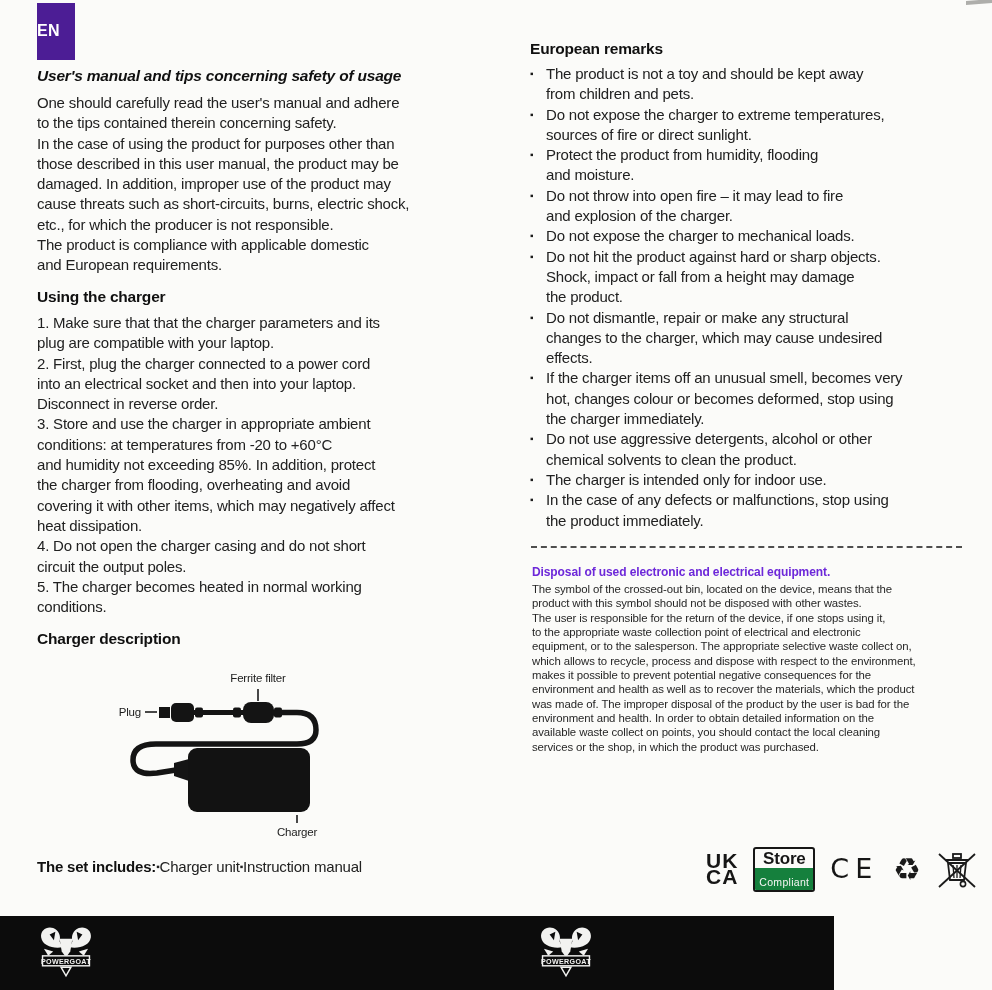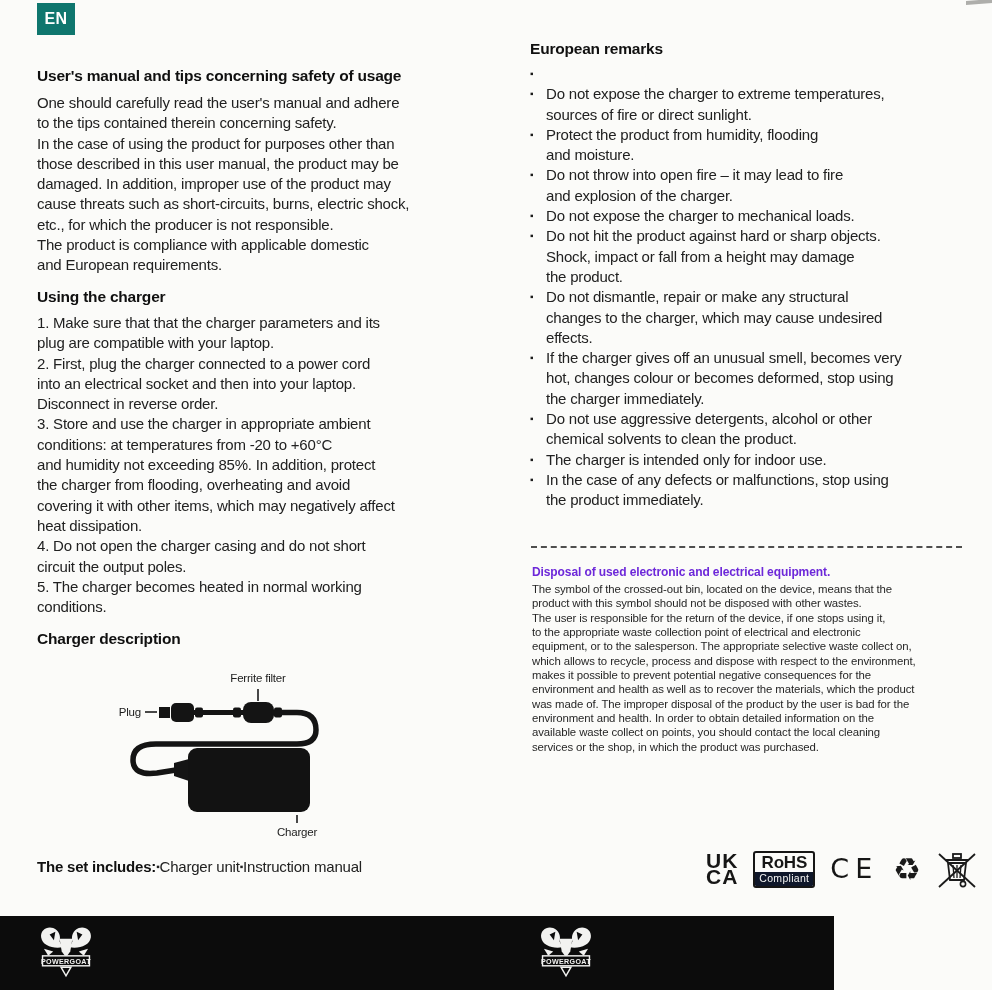--- a/index.html
+++ b/index.html
@@ -7,23 +7,23 @@
   body { font-family:"Liberation Sans", sans-serif; }
   .page {
     position:relative; width:992px; height:990px; overflow:hidden;
     background:#fbfbf9; color:#212121;
     font-size:15px; letter-spacing:-0.2px; line-height:20.3px;
   }
   .block { position:absolute; }
   .pre { white-space:pre-line; }
   h2.sec { font-size:15.5px; font-weight:700; color:#101010; letter-spacing:-0.2px; }
   .en-badge {
-    position:absolute; left:37px; top:3px; width:38px; height:32px;
-    background:#0f766e; color:#ffffff; font-weight:700; font-size:16px;
-    display:flex; align-items:center; justify-content:center; letter-spacing:0.3px;
+    position:absolute; left:37px; top:3px; width:38px; height:57px;
+    background:#4c1d95; color:#ffffff; font-weight:700; font-size:16px;
+    display:flex; align-items:center; letter-spacing:0.3px;
   }
   .scan-artifact { position:absolute; right:0; top:0; width:26px; height:4px; background:#aeaeab; transform:skewY(-4deg); }
 
   
   ul.bullets { list-style:none; width:438px; }
   ul.bullets li { display:flex; }
   ul.bullets .blt { width:16px; flex:0 0 16px; font-size:10px; line-height:20.3px; color:#1c1c1c; }
   ul.bullets .btxt { white-space:pre-line; }
 
   .dashline { position:absolute; left:531px; top:546px; width:431px; border-top:2px dashed #4e4e4e; }
@@ -33,21 +33,21 @@
   
   .set-line { display:flex; align-items:flex-end; font-size:15px; }
   .set-line b { font-weight:700; color:#101010; }
   .set-line .blt { font-size:10px; }
 
   
   .marks { position:absolute; left:706px; top:845px; height:48px; display:flex; align-items:center; gap:15px; color:#161616; }
   .ukca { font-weight:700; font-size:21px; line-height:16.5px; letter-spacing:1px; text-align:center; }
   .rohs { border:2.5px solid #161616; border-radius:3px; overflow:hidden; text-align:center; background:#fbfbf9; }
   .rohs .r1 { font-weight:700; font-size:17px; padding:0 5px; line-height:19px; color:#161616; }
-  .rohs .r2 { background:#0f172a; color:#f6f6f4; font-size:10.5px; line-height:13px; padding:0 4px 1px; letter-spacing:0.3px; }
+  .rohs .r2 { background:#15803d; color:#f6f6f4; font-size:10.5px; line-height:13px; padding:8px 4px 1px; letter-spacing:0.3px; }
   .ce { font-size:27px; letter-spacing:6px; font-weight:400; font-family:"DejaVu Sans", sans-serif; }
   .recycle { font-size:31px; line-height:31px; font-family:"DejaVu Sans", sans-serif; color:#1a1a1a; }
 
   
   .footer-bar { position:absolute; left:0; top:916px; width:834px; height:74px; background:#0c0c0c; }
   .goat { position:absolute; top:8px; }
   .goat.g1 { left:34px; }
   .goat.g2 { left:534px; }
 
   svg text { font-family:"Liberation Sans", sans-serif; }
@@ -56,21 +56,21 @@
 <body>
 
 <div class="page">
 
   <div class="scan-artifact"></div>
 
   <div class="en-badge">
     <span>EN</span>
   </div>
 
-  <h2 class="sec block" style="left:37px; top:66px;">User's manual and tips concerning safety of usage</h2>
+  <h2 class="sec block" style="left:37px; top:66px;font-style:italic;">User's manual and tips concerning safety of usage</h2>
 
   <p class="pre block" style="left:37px; top:93px; width:455px;">One should carefully read the user's manual and adhere
 to the tips contained therein concerning safety.
 In the case of using the product for purposes other than
 those described in this user manual, the product may be
 damaged. In addition, improper use of the product may
 cause threats such as short-circuits, burns, electric shock,
 etc., for which the producer is not responsible.
 The product is compliance with applicable domestic
 and European requirements.</p>
@@ -129,20 +129,22 @@
     <span>Charger unit</span>
     <span class="blt">▪</span>
     <span>Instruction manual</span>
   </div>
 
   <h2 class="sec block" style="left:530px; top:39px;">European remarks</h2>
 
   <ul class="bullets block" style="left:530px; top:64px;">
     <li>
         <span class="blt">▪</span>
+        <span class="btxt">The product is not a toy and should be kept away
+from children and pets.</span>
       </li>
     <li>
         <span class="blt">▪</span>
         <span class="btxt">Do not expose the charger to extreme temperatures,
 sources of fire or direct sunlight.</span>
       </li>
     <li>
         <span class="blt">▪</span>
         <span class="btxt">Protect the product from humidity, flooding
 and moisture.</span>
@@ -163,21 +165,21 @@
 the product.</span>
       </li>
     <li>
         <span class="blt">▪</span>
         <span class="btxt">Do not dismantle, repair or make any structural
 changes to the charger, which may cause undesired
 effects.</span>
       </li>
     <li>
         <span class="blt">▪</span>
-        <span class="btxt">If the charger gives off an unusual smell, becomes very
+        <span class="btxt">If the charger items off an unusual smell, becomes very
 hot, changes colour or becomes deformed, stop using
 the charger immediately.</span>
       </li>
     <li>
         <span class="blt">▪</span>
         <span class="btxt">Do not use aggressive detergents, alcohol or other
 chemical solvents to clean the product.</span>
       </li>
     <li>
         <span class="blt">▪</span>
@@ -206,21 +208,21 @@
 environment and health. In order to obtain detailed information on the
 available waste collect on points, you should contact the local cleaning
 services or the shop, in which the product was purchased.</p>
 
   <div class="marks">
     <div class="ukca">
       <div>UK</div>
       <div>CA</div>
     </div>
     <div class="rohs">
-      <div class="r1">RoHS</div>
+      <div class="r1">Store</div>
       <div class="r2">Compliant</div>
     </div>
     <div class="ce">CE</div>
     <div class="recycle">♻</div>
     <svg width="42" height="44" viewBox="0 0 42 44">
       <line x1="9" y1="13" x2="33" y2="13" stroke="#1a1a1a" stroke-width="2"></line>
       <rect x="17" y="7" width="8" height="4" fill="none" stroke="#1a1a1a" stroke-width="1.8"></rect>
       <path d="M 12 16 L 14 33 L 28 33 L 30 16 Z" fill="none" stroke="#1a1a1a" stroke-width="1.8"></path>
       <line x1="17" y1="18" x2="18" y2="31" stroke="#1a1a1a" stroke-width="1.3"></line>
       <line x1="21" y1="18" x2="21" y2="31" stroke="#1a1a1a" stroke-width="1.3"></line>

